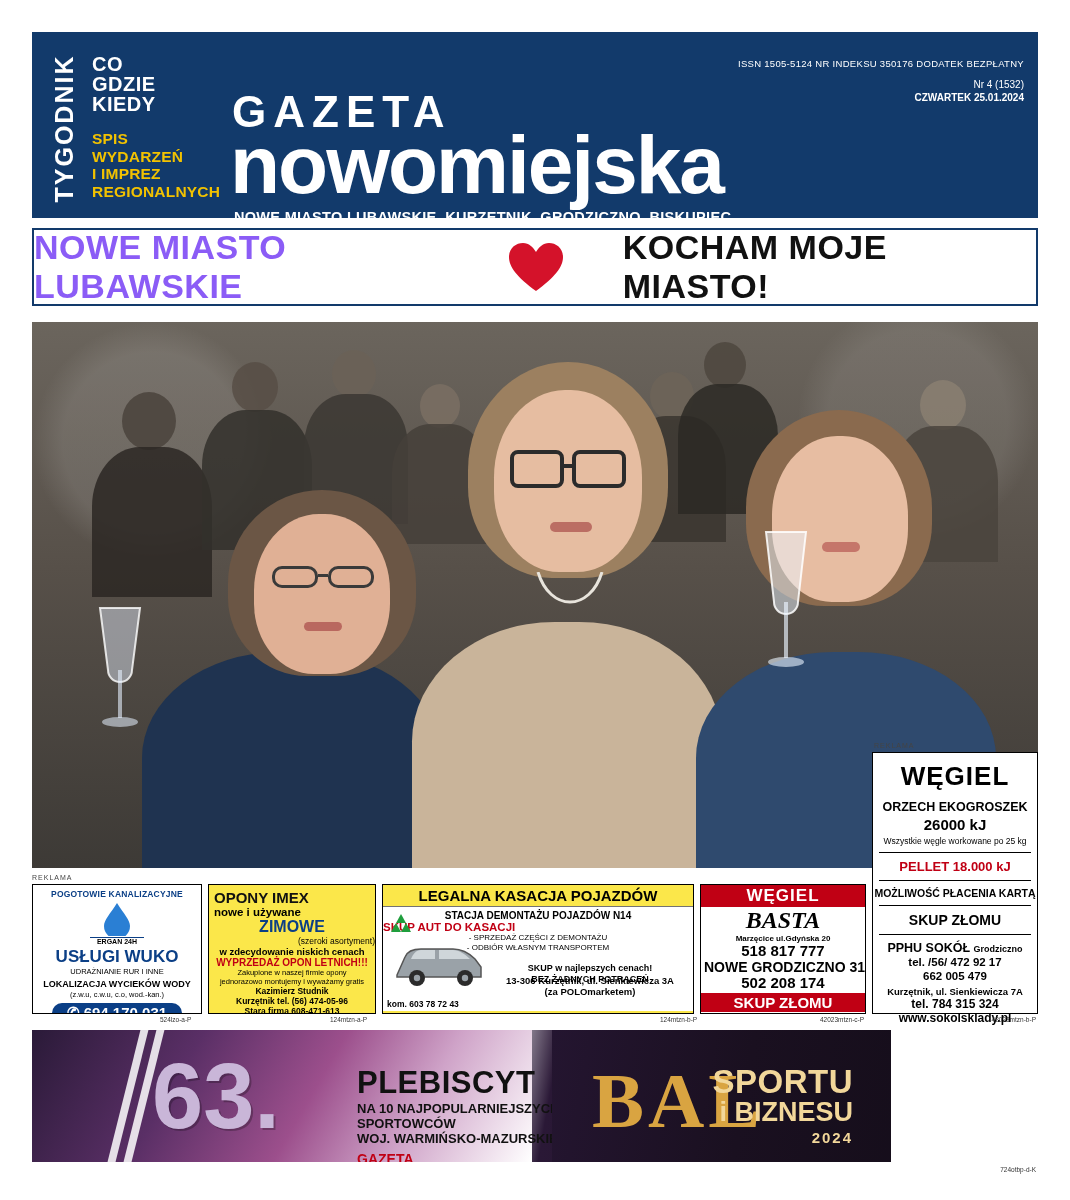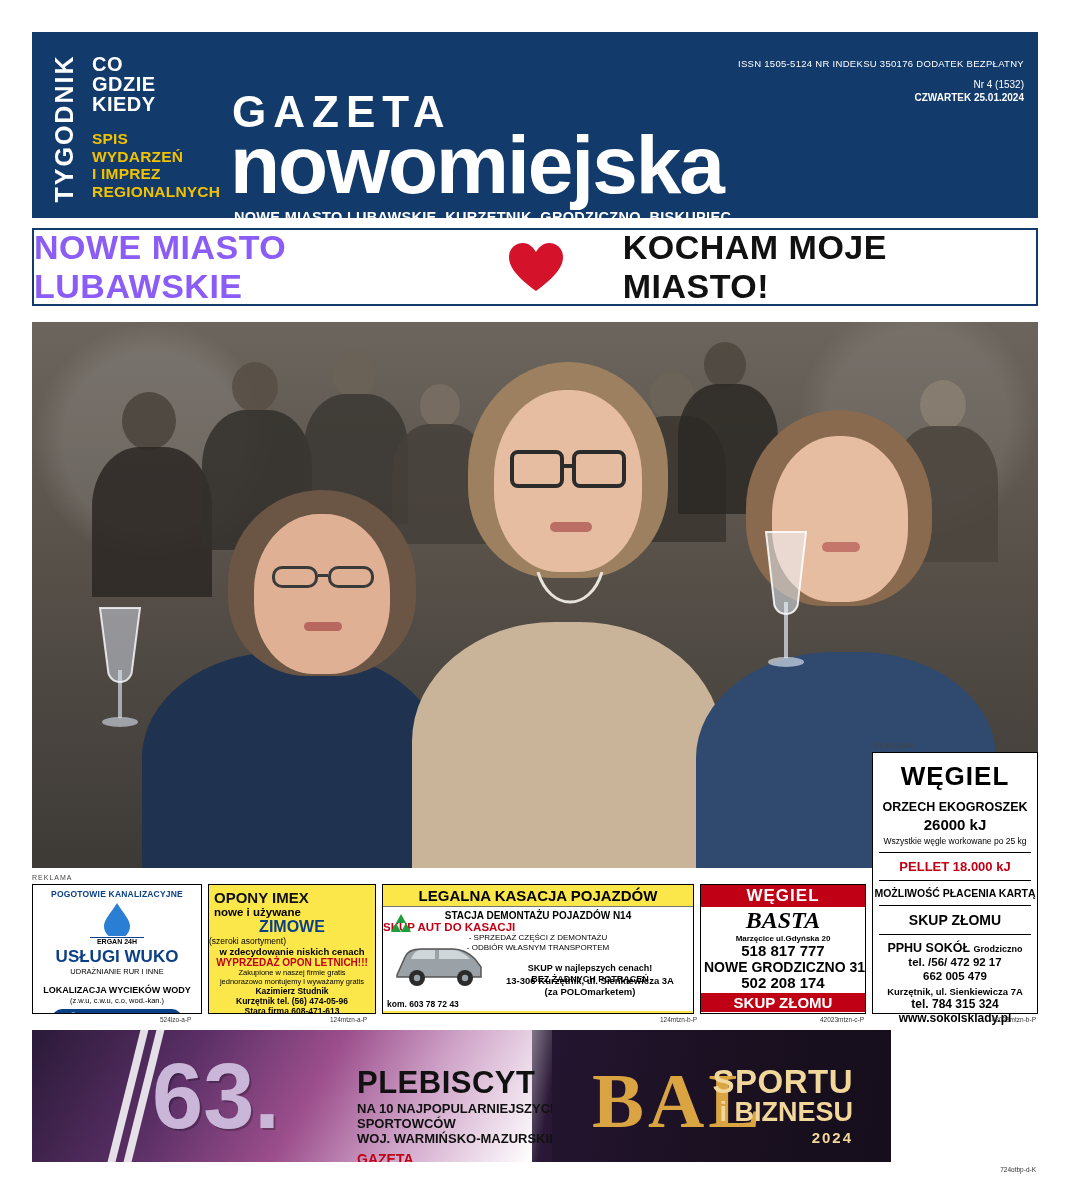--- a/index.html
+++ b/index.html
@@ -121,32 +121,32 @@
   .ad{position:absolute;top:0;height:130px;border:1px solid #000;box-sizing:border-box;background:#fff;overflow:hidden;}
   .adcode{position:absolute;font-size:6.5px;color:#333;top:1016px;}
 
   
   .ad1{left:0;width:170px;}
   .ad1 .hdr{font-size:8.5px;font-weight:bold;color:#0b3f86;text-align:center;margin-top:4px;letter-spacing:.2px;}
   .ad1 .drop{width:30px;height:34px;margin:3px auto 0;position:relative;}
   .ad1 .ergan{font-size:7px;font-weight:bold;text-align:center;border-top:1px solid #0b3f86;width:54px;margin:1px auto 0;}
   .ad1 .big{font-size:17px;font-weight:bold;color:#0b3f86;text-align:center;margin-top:2px;}
   .ad1 .sub{font-size:7.5px;text-align:center;}
-  .ad1 .line{font-size:9px;font-weight:bold;text-align:center;margin-top:9px;line-height:11px;}
+  .ad1 .line{font-size:9px;font-weight:bold;text-align:center;margin-top:3px;line-height:11px;}
   .ad1 .phone{
     margin:4px auto 0;width:130px;background:#0b3f86;color:#fff;border-radius:11px;
     font-size:15px;font-weight:bold;text-align:center;padding:1px 0;
   }
 
   
   .ad2{left:176px;width:168px;background:#fbe74a;}
   .ad2 .t1{font-size:15px;font-weight:bold;color:#111;margin:4px 0 0 5px;}
   .ad2 .t2{font-size:11.5px;font-weight:bold;margin-left:5px;}
   .ad2 .t3{font-size:16px;font-weight:bold;color:#0b3f86;text-align:center;}
-  .ad2 .t4{font-size:8.5px;text-align:left;line-height:10px;}
+  .ad2 .t4{font-size:8.5px;text-align:right;line-height:10px;}
   .ad2 .t5{font-size:9.5px;font-weight:bold;text-align:center;}
   .ad2 .t6{font-size:10px;font-weight:bold;color:#c00014;text-align:center;}
   .ad2 .t7{font-size:7.5px;text-align:center;line-height:9px;}
   .ad2 .t8{font-size:8.5px;font-weight:bold;text-align:center;line-height:10px;}
 
   
   .ad3{left:350px;width:312px;background:#fbe74a;}
   .ad3 .bar{background:#fbe74a;border-bottom:1px solid #737373;text-align:center;font-weight:bold;font-size:15px;padding:2px 0;}
   .ad3 .white{background:#fff;height:104px;position:relative;}
   .ad3 .l1{font-size:10px;font-weight:bold;text-align:center;padding-top:3px;}
@@ -354,21 +354,21 @@
       </div>
     </div>
 
     <div class="ad ad2">
       <div class="t1">OPONY IMEX</div>
       <div class="t2">nowe i używane</div>
       <div class="t3">ZIMOWE</div>
       <div class="t4">(szeroki asortyment)</div>
       <div class="t5">w zdecydowanie niskich cenach</div>
       <div class="t6">WYPRZEDAŻ OPON LETNICH!!!</div>
-      <div class="t7">Zakupione w naszej firmie gratis</div>
+      <div class="t7">Zakupione w naszej firmie opony</div>
       <div class="t7">jednorazowo montujemy i wyważamy gratis</div>
       <div class="t8">Kazimierz Studnik</div>
       <div class="t8">Kurzętnik tel. (56) 474-05-96</div>
       <div class="t8">Stara firma 608-471-613</div>
     </div>
 
     <div class="ad ad3">
       <div class="bar">LEGALNA KASACJA POJAZDÓW</div>
       <div class="white">
         <div class="recycle">

